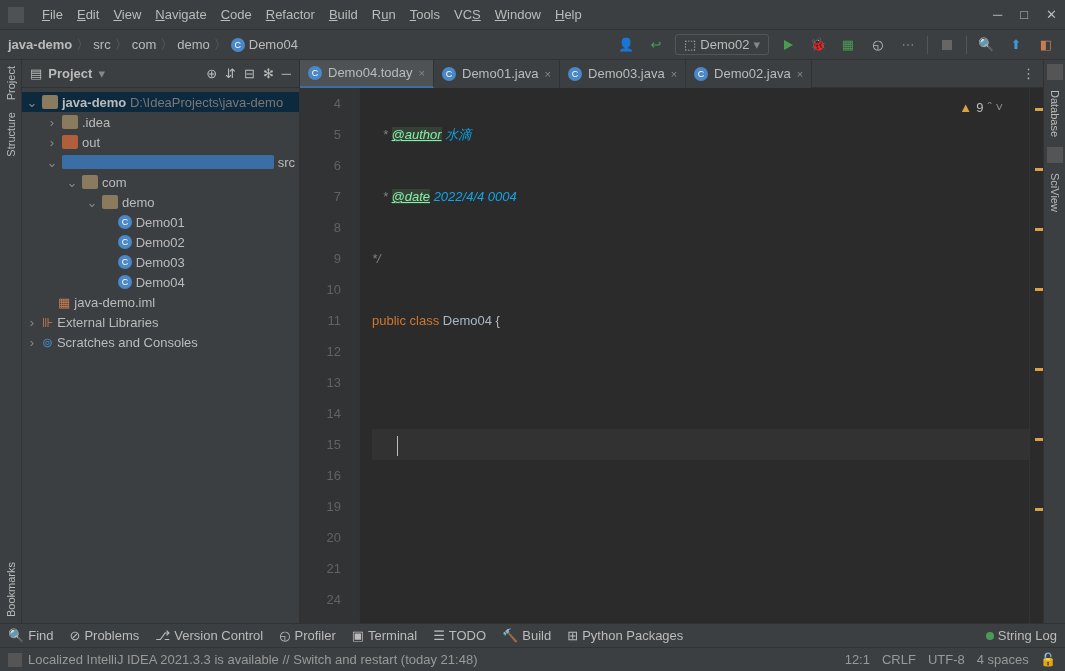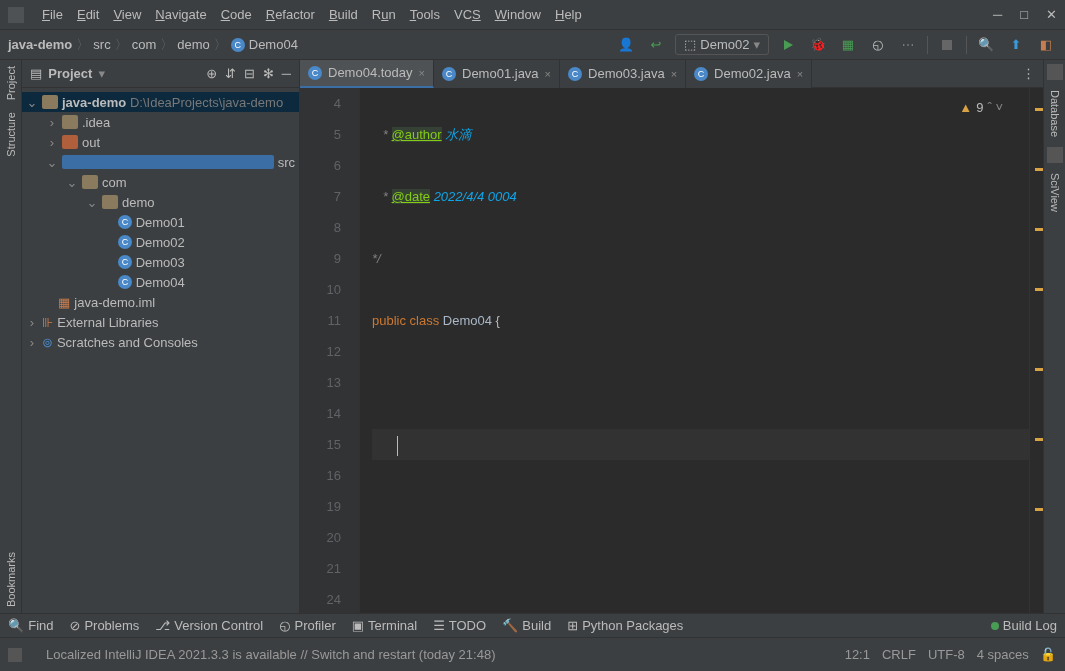--- a/index.html
+++ b/index.html
@@ -45,34 +45,34 @@
 .tabs .more { margin-left:auto; padding:0 8px; cursor:pointer; }
 .code { flex:1; display:flex; font-family:Consolas,monospace; font-size:15px; line-height:31px; overflow:hidden; position:relative; }
 .gutter { width:60px; background:#313335; text-align:right; color:#606366; padding-right:18px; border-right:1px solid #323232; }
 .src { flex:1; padding-left:12px; position:relative; white-space:pre; }
 .src .line { height:31px; }
 .src .line.caret { background:#323232; }
 .kw { color:#cc7832; }
 .type { color:#a9b7c6; }
 .str { color:#a9b7c6; }
 .com { color:#808080; font-style:italic; }
-.tag { color:#84cc16; text-decoration:underline; background:#344134; }
+.tag { color:#86efac; font-style:italic; text-decoration:underline; background:#344134; }
 .ital { font-style:italic; color:#0ea5e9; }
 .cls { color:#a9b7c6; }
 .warn-badge { position:absolute; top:4px; right:40px; color:#bbb; font-size:12px; display:flex; align-items:center; gap:4px; }
 .warn-tri { color:#d9a343; }
 .rightstrip { width:22px; background:#3c3f41; border-left:1px solid #323232; display:flex; flex-direction:column; align-items:center; }
 .rightstrip .vert { writing-mode:vertical-rl; padding:6px 2px; color:#bbb; cursor:pointer; font-size:11px; }
 .rightstrip .ricon { width:16px; height:16px; background:#555; margin:4px 0; }
 .editorstrip { width:14px; background:#2b2b2b; border-left:1px solid #313335; position:relative; }
 .editorstrip .mark { position:absolute; right:0; width:8px; height:3px; }
 .bottombar { height:24px; background:#3c3f41; border-top:1px solid #323232; display:flex; align-items:center; padding:0 8px; gap:16px; font-size:12px; }
 .bottombar .item { display:flex; align-items:center; gap:4px; cursor:pointer; }
 .bottombar .right { margin-left:auto; display:flex; align-items:center; gap:4px; }
-.statusbar { height:34px; background:#3c3f41; border-top:1px solid #323232; display:flex; align-items:center; padding:0 8px; font-size:12px; color:#999;gap:18px; }
+.statusbar { height:24px; background:#3c3f41; border-top:1px solid #323232; display:flex; align-items:center; padding:0 8px; font-size:12px; color:#999; }
 .statusbar .right { margin-left:auto; display:flex; gap:12px;align-items:center; }
 .statusbar .sq { width:14px; height:14px; background:#555; margin-right:6px; }
 .green-dot { width:8px; height:8px; border-radius:50%; background:#499c54; }
 svg { display:block; }
 </style>
 </head>
 <body>
 
 <div class="titlebar">
   <div class="logo"></div>
@@ -312,21 +312,21 @@
   <div class="item">🔍 <span>Find</span></div>
   <div class="item">⊘ <span>Problems</span></div>
   <div class="item">⎇ <span>Version Control</span></div>
   <div class="item">◵ <span>Profiler</span></div>
   <div class="item">▣ <span>Terminal</span></div>
   <div class="item">☰ <span>TODO</span></div>
   <div class="item">🔨 <span>Build</span></div>
   <div class="item">⊞ <span>Python Packages</span></div>
   <div class="right item">
       <span class="green-dot"></span> 
-      <span>Build Log</span>
+      <span>String Log</span>
     </div>
 </div>
 
 <div class="statusbar">
   <span class="sq"></span>
   <span>Localized IntelliJ IDEA 2021.3.3 is available // Switch and restart (today 21:48)</span>
   <div class="right">
     <span>12:1</span>
     <span>CRLF</span>
     <span>UTF-8</span>

